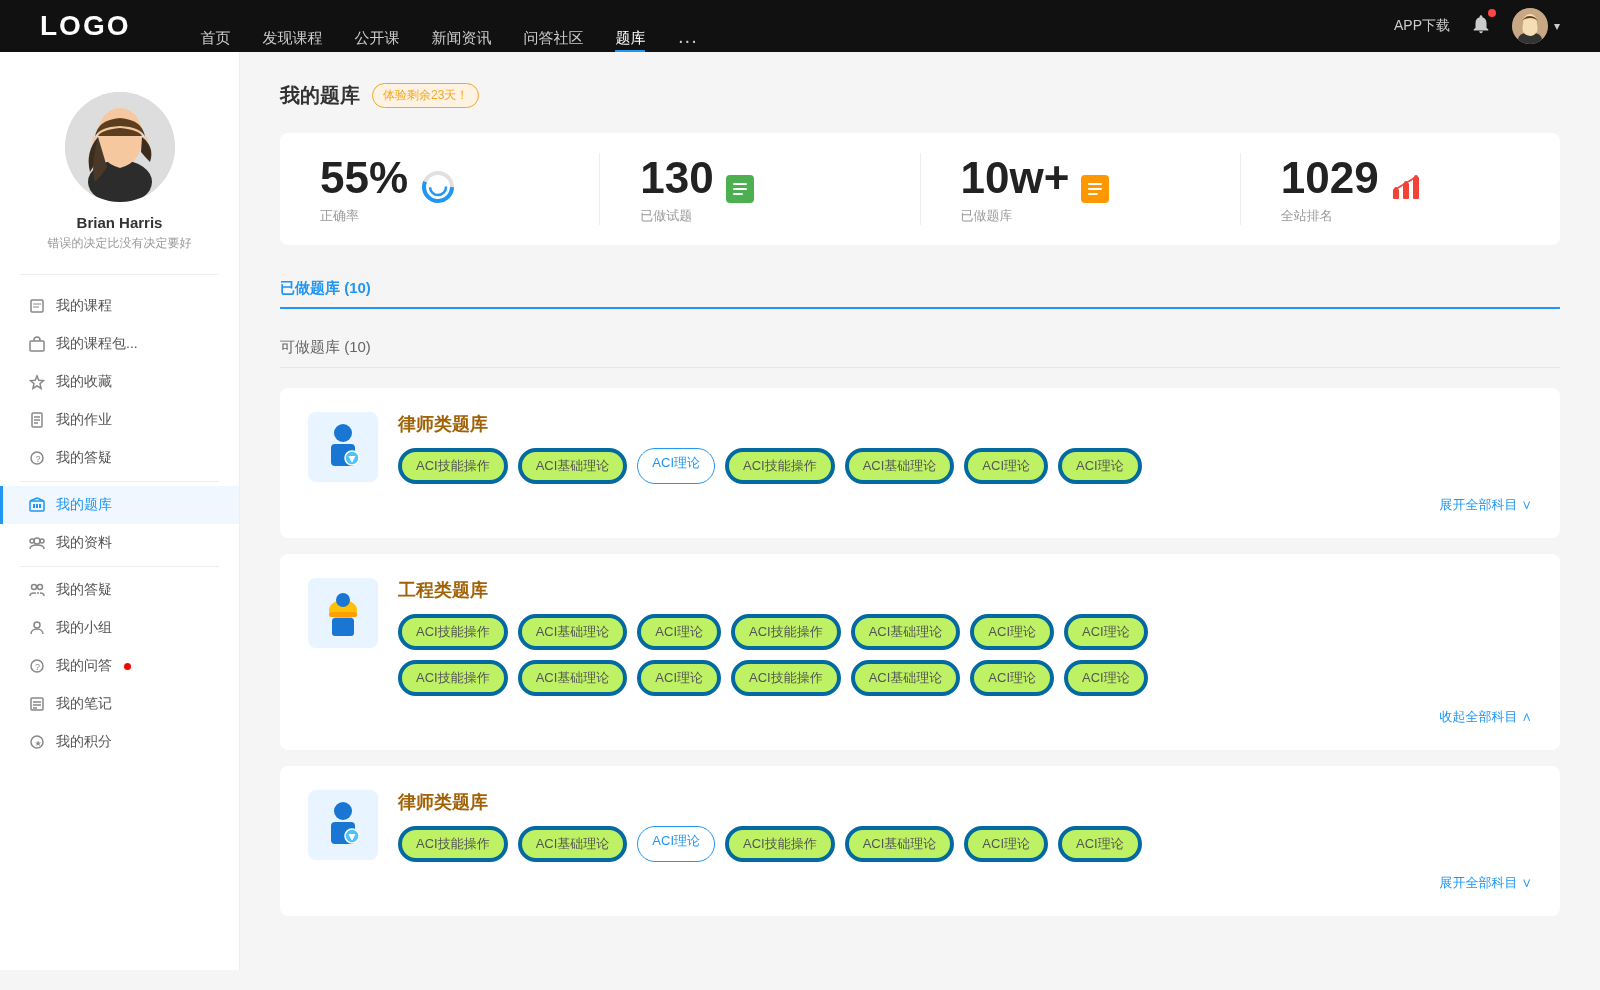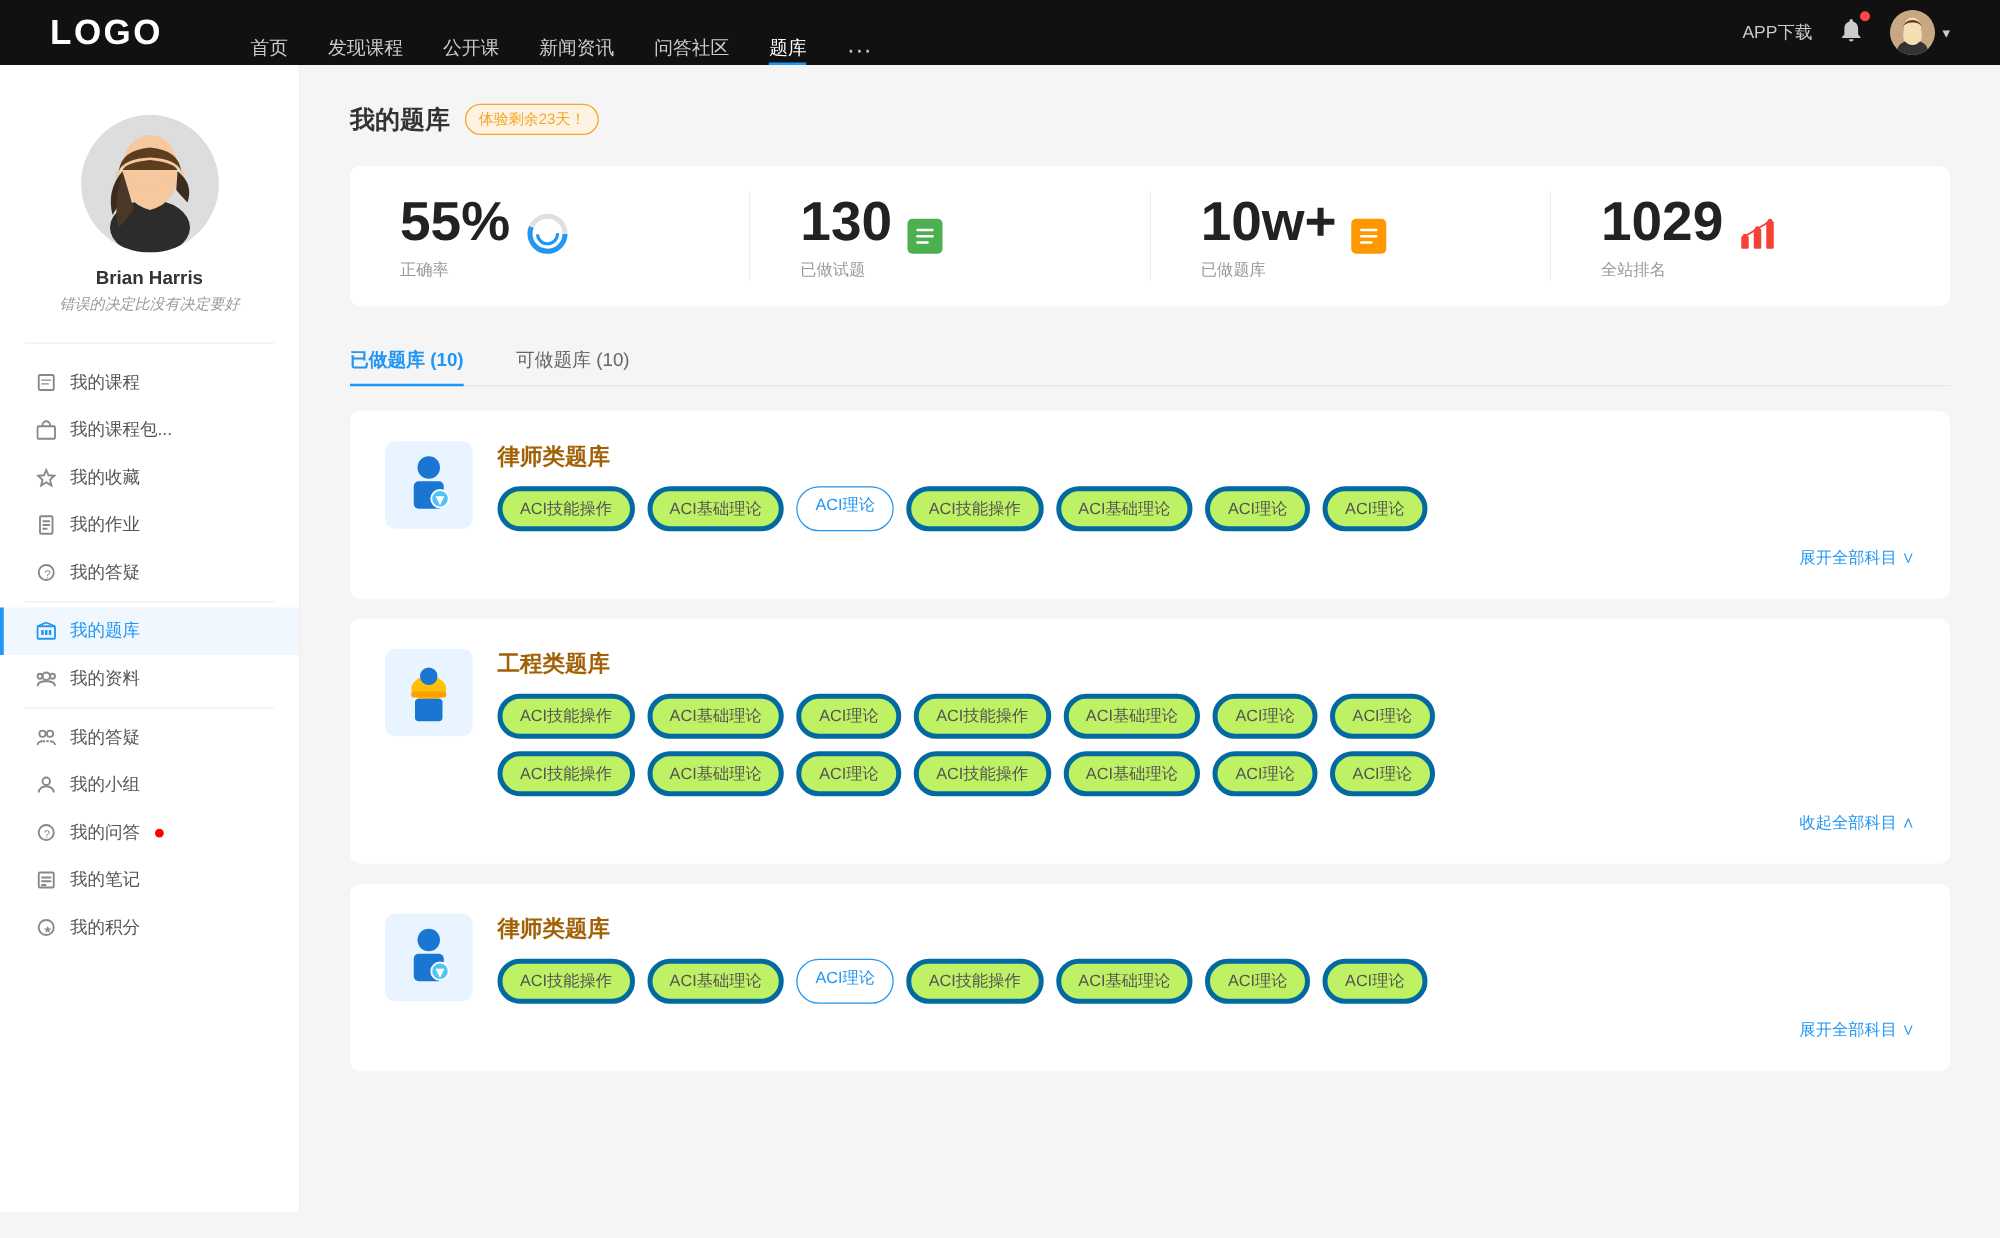--- a/index.html
+++ b/index.html
@@ -22,21 +22,21 @@
     .chevron-down { color: #ccc; font-size: 12px; }
 
     
     .main-layout { display: flex; min-height: 918px; }
 
     
     .sidebar { width: 240px; background: #fff; border-right: 1px solid #eee; padding: 20px 0; flex-shrink: 0; }
     .profile-section { display: flex; flex-direction: column; align-items: center; padding: 20px 10px 10px; }
     .profile-avatar { width: 110px; height: 110px; border-radius: 50%; background: #e0d8d0; overflow: hidden; display: flex; align-items: center; justify-content: center; margin-bottom: 12px; }
     .profile-name { font-size: 15px; font-weight: 600; color: #333; margin-bottom: 4px; }
-    .profile-motto { font-size: 12px; color: #999; text-align: center; font-style: italic; }
+    .profile-motto { font-size: 12px; color: #999; text-align: center; }
     .sidebar-divider { height: 1px; background: #eee; margin: 12px 20px; }
     .sidebar-menu { list-style: none; }
     .sidebar-menu-item { display: flex; align-items: center; gap: 10px; padding: 10px 28px; cursor: pointer; font-size: 14px; color: #555; position: relative; }
     .sidebar-menu-item.active { color: #2196f3; background: #f0f7ff; }
     .sidebar-menu-item.active::before { content: ''; position: absolute; left: 0; top: 0; bottom: 0; width: 3px; background: #2196f3; }
     .menu-icon { width: 18px; height: 18px; display: inline-flex; align-items: center; justify-content: center; flex-shrink: 0; }
     .menu-icon svg { width: 16px; height: 16px; }
     .red-dot { width: 7px; height: 7px; background: red; border-radius: 50%; margin-left: 2px; display: inline-block; }
 
     
@@ -50,21 +50,21 @@
     
     .stats-bar { display: flex; background: #fff; border-radius: 8px; padding: 20px 0; margin-bottom: 24px; }
     .stat-item { flex: 1; display: flex; align-items: center; padding: 0 40px; border-right: 1px solid #eee; }
     .stat-item:last-child { border-right: none; }
     .stat-value { font-size: 44px; font-weight: 700; color: #222; }
     .stat-icon { margin-left: 12px; }
     .stat-label { font-size: 13px; color: #999; margin-top: 4px; }
     .stat-text { display: flex; flex-direction: column; }
 
     
-    .tabs { display: flex; gap: 42px; margin-bottom: 20px; border-bottom: 1px solid #e8e8e8; }
+    .tabs { display: flex; gap: 20px; margin-bottom: 20px; border-bottom: 1px solid #e8e8e8; flex-direction: column; }
     .tab { padding: 10px 0; font-size: 15px; color: #666; cursor: pointer; position: relative; }
     .tab.active { color: #2196f3; font-weight: 600; }
     .tab.active::after { content: ''; position: absolute; bottom: -1px; left: 0; right: 0; height: 2px; background: #2196f3; }
 
     
     .qbank-section { background: #fff; border-radius: 8px; padding: 24px 28px; margin-bottom: 16px; }
     .qbank-icon { width: 70px; height: 70px; background: #e8f4ff; border-radius: 8px; display: flex; align-items: center; justify-content: center; flex-shrink: 0; }
     .qbank-title { font-size: 18px; font-weight: 600; color: #a16207; }
     .qbank-tags { display: flex; flex-wrap: wrap; gap: 10px; margin-top: 0; }
     .tag { padding: 5px 14px; border-radius: 20px; font-size: 13px; color: #555; background: #bef264; border: 4px solid #0369a1; cursor: pointer; }

